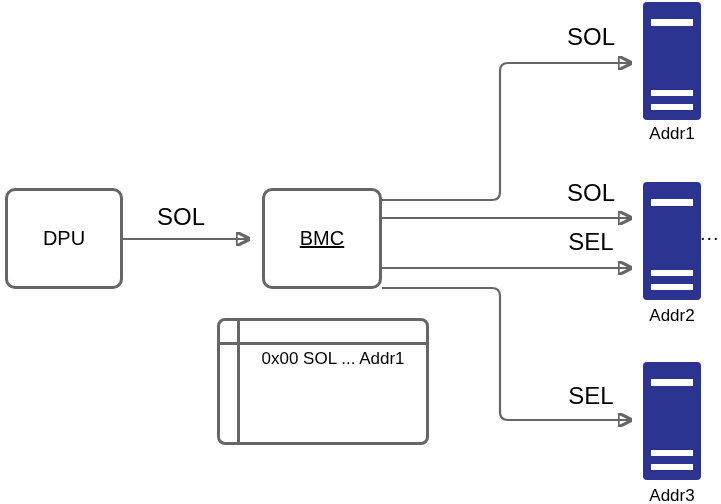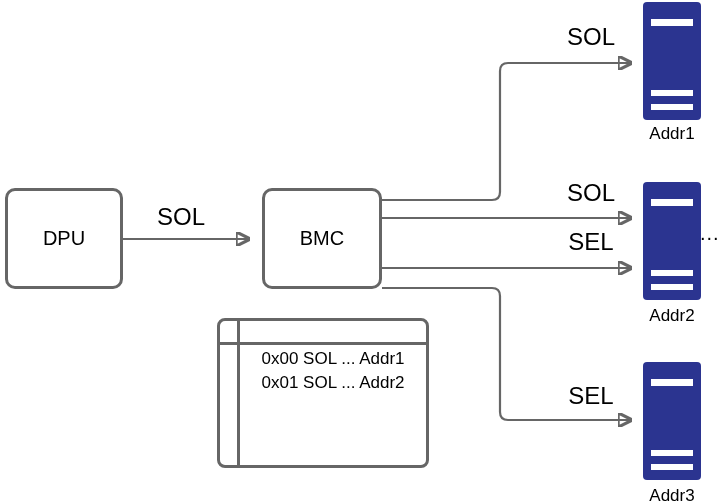--- a/index.html
+++ b/index.html
@@ -18,40 +18,40 @@
   .node{
     position:absolute;
     background:var(--node-fill);
     border:3px solid var(--line);
     border-radius:10px;
     display:flex;align-items:center;justify-content:center;
     font-size:20px;color:var(--text);
     box-sizing:border-box;
   }
   .node-dpu{left:5px;top:188px;width:118px;height:101px;}
-  .node-bmc{left:262px;top:188px;width:120px;height:101px;}
+  .node-bmc{left:262px;top:188px;width:120px;height:101px;text-decoration:underline;}
   .edge-label{
     position:absolute;width:80px;text-align:center;
     font-size:24px;color:var(--text);line-height:21px;
   }
   .server{
     position:absolute;width:58px;height:118px;
     background:var(--server-fill);border-radius:4px;
   }
   .server .bar{position:absolute;left:8px;width:42px;background:var(--server-bar);}
   .server .bar1{top:17px;height:7px;}
   .server .bar2{top:88px;height:6px;}
   .server .bar3{top:102px;height:6px;}
   .server-label{
     position:absolute;width:138px;text-align:center;
     font-size:17px;color:var(--text);
   }
   .ellipsis{position:absolute;left:700px;top:222px;font-size:20px;letter-spacing:1px;}
   .map-table{
-    position:absolute;left:217px;top:318px;width:212px;height:150px;
+    position:absolute;left:217px;top:318px;width:212px;height:127px;
     border:3px solid var(--line);border-radius:8px;
     background:var(--node-fill);box-sizing:border-box;
   }
   .map-table .vline{position:absolute;left:17px;top:0;bottom:0;width:3px;background:var(--line);}
   .map-table .hline{position:absolute;left:0;right:0;top:21px;height:3px;background:var(--line);}
   .map-table .rows{
     position:absolute;left:20px;right:0;top:24px;bottom:0;
     display:flex;flex-direction:column;justify-content:flex-start;
     padding-top:2px;box-sizing:border-box;
   }
@@ -113,18 +113,17 @@
   </div>
   <div class="server-label" style="left:603px;top:486px">Addr3</div>
 
   <div class="ellipsis">...</div>
 
   <div class="map-table">
     <div class="vline"></div>
     <div class="hline"></div>
     <div class="rows">
       <div class="trow">0x00 SOL ... Addr1</div>
-      <div class="trow">0x01 SOL ... Addr2</div>
       <div class="trow"></div>
     </div>
   </div>
 
 </div>
 
 </body></html>

